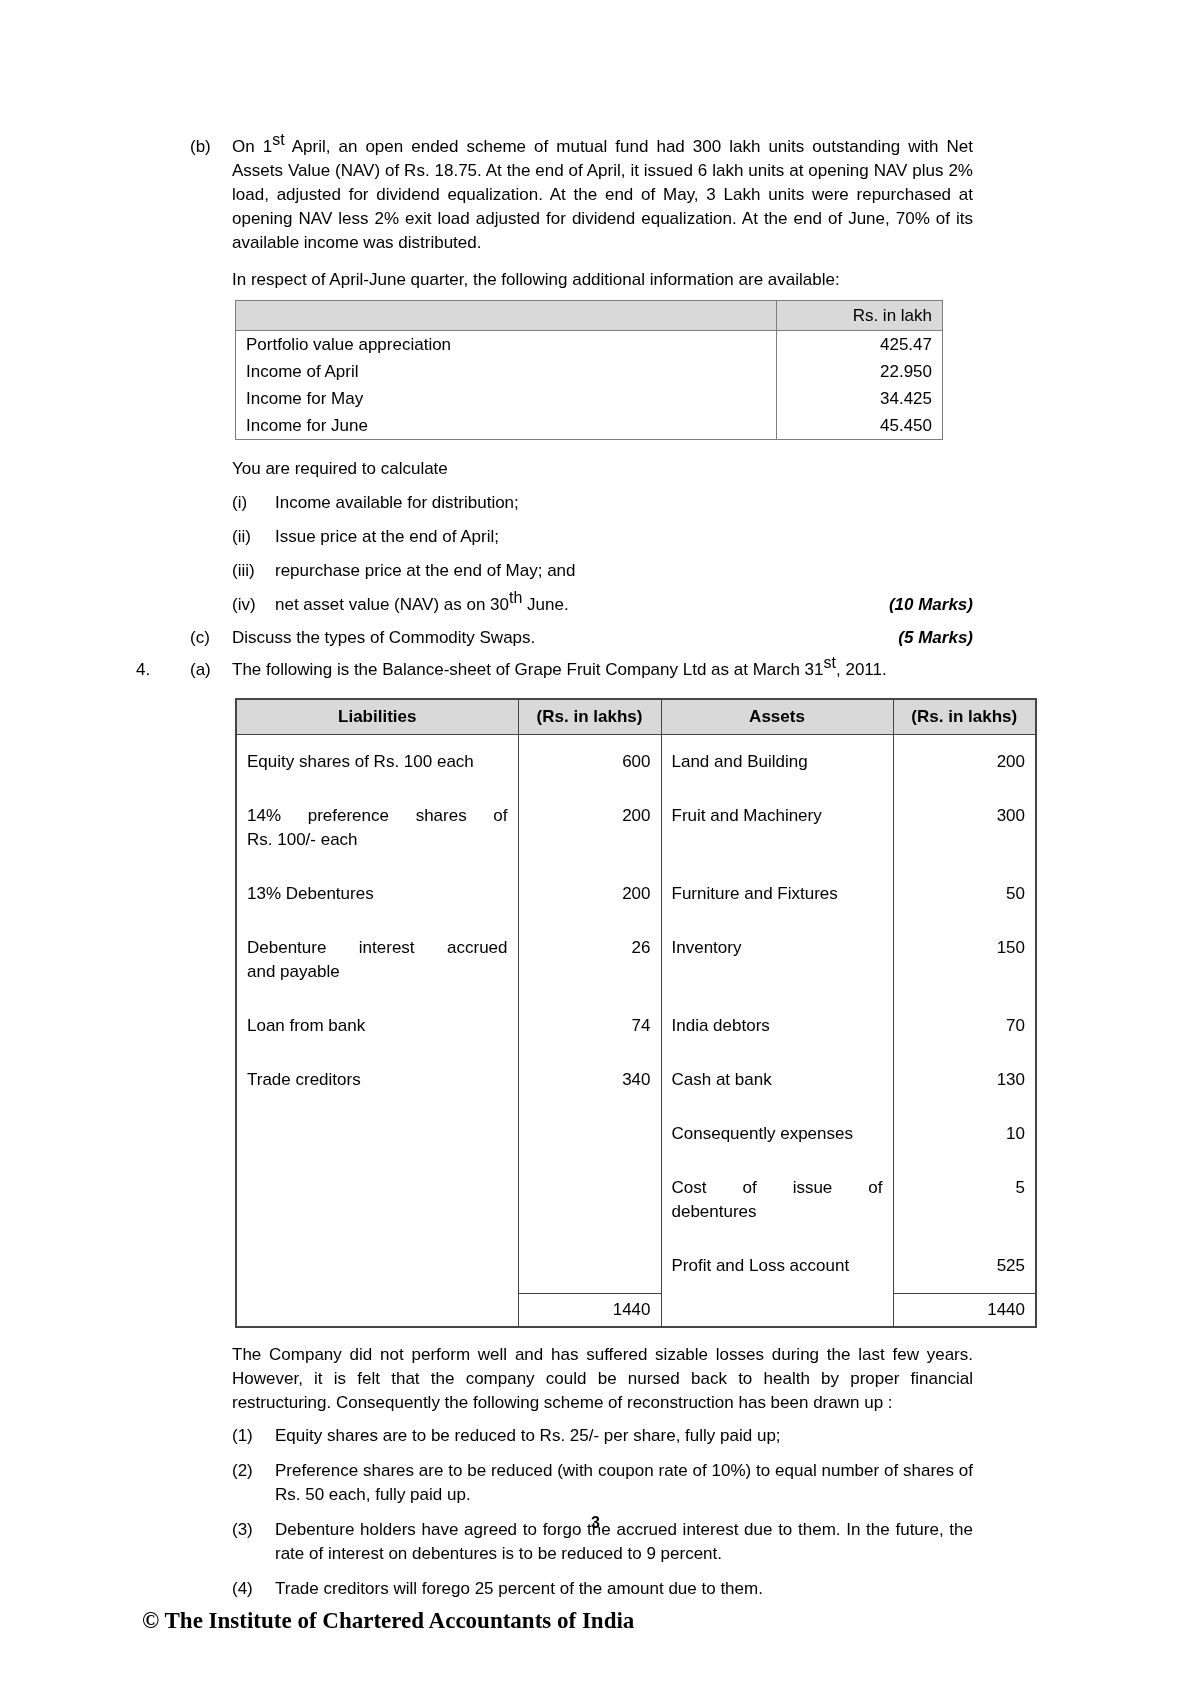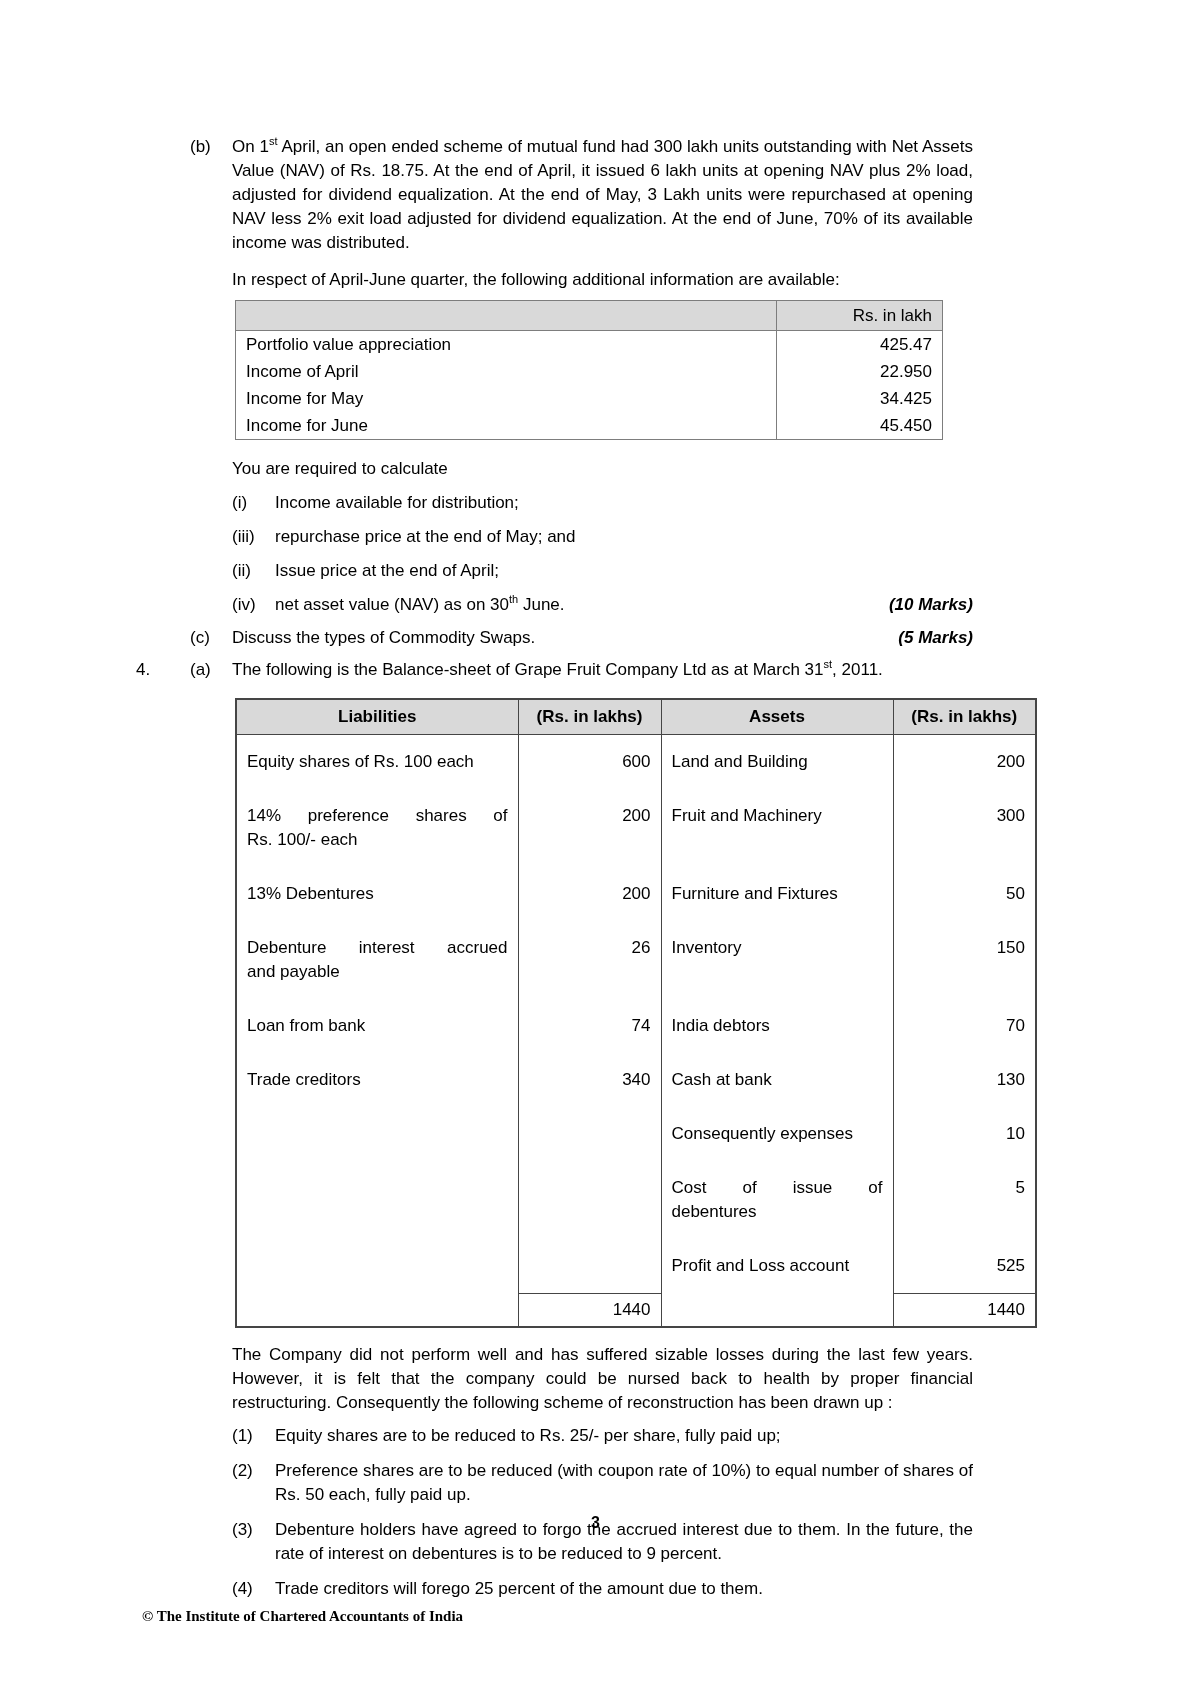--- a/index.html
+++ b/index.html
@@ -21,21 +21,21 @@
   .nrow .c1 { width:54px; flex:none; }
   .nrow .c2 { width:42px; flex:none; }
   .nrow .c3 { flex:1; min-width:0; }
   .justify { text-align:justify; }
 
   .sub-row { display:flex; line-height:24px; margin-top:10px; }
   .sub-label { width:43px; flex:none; }
   .sub-body { flex:1; min-width:0; }
   .marks { font-weight:bold; font-style:italic; white-space:nowrap; }
 
-  sup { font-size:11px; line-height:0; vertical-align:super; }
+  sup { font-size:16px; line-height:0; vertical-align:super; }
 
   
   .t1 {
     margin:8px 0 0 235px;
     border-collapse:collapse;
     width:708px;
     line-height:23px;
   }
   .t1 th, .t1 td { padding:2px 10px; vertical-align:top; }
   .t1 { border:1.5px solid #7d7d7d; }
@@ -68,21 +68,21 @@
   .t2 .tot td { padding:4px 10px; }
   .t2 .tot .tot-amt { border-top:1.5px solid #454545; text-align:right; }
 
   .page-number {
     position:absolute; left:0; top:1514px; width:1191px;
     text-align:center; font-weight:bold; font-size:16px;
   }
   .footer {
     position:absolute; left:142px; top:1608px;
     font-family:"Liberation Serif", serif;
-    font-weight:bold; font-size:15px;
+    font-weight:bold; font-size:23px;
   }
 </style>
 </head>
 <body>
 
 <div class="page">
 
   <div class="lrow" style="margin-top:135px">
     <div class="c2">(b)</div>
     <div class="c3 justify"><span>On 1</span><sup>st</sup><span> April, an open ended scheme of mutual fund had 300 lakh units outstanding with Net Assets Value (NAV) of Rs. 18.75. At the end of April, it issued 6 lakh units at opening NAV plus 2% load, adjusted for dividend equalization. At the end of May, 3 Lakh units were repurchased at opening NAV less 2% exit load adjusted for dividend equalization. At the end of June, 70% of its available income was distributed.</span></div>
@@ -126,26 +126,26 @@
   </div>
 
   <div class="lrow">
     <div class="c2"></div>
     <div class="c3">
       <div class="sub-row">
         <span class="sub-label">(i)</span>
         <span class="sub-body">Income available for distribution;</span>
       </div>
       <div class="sub-row">
+        <span class="sub-label">(ii)</span>
+        <span class="sub-body">Issue price at the end of April;</span>
+      </div>
+      <div class="sub-row">
         <span class="sub-label">(iii)</span>
         <span class="sub-body">repurchase price at the end of May; and</span>
-      </div>
-      <div class="sub-row">
-        <span class="sub-label">(ii)</span>
-        <span class="sub-body">Issue price at the end of April;</span>
       </div>
       <div class="sub-row">
         <span class="sub-label">(iv)</span>
         <span class="sub-body"><span>net asset value (NAV) as on 30</span><sup>th</sup><span> June.</span></span>
         <span class="marks">(10 Marks)</span>
       </div>
     </div>
   </div>
 
   <div class="lrow" style="margin-top:9px">

